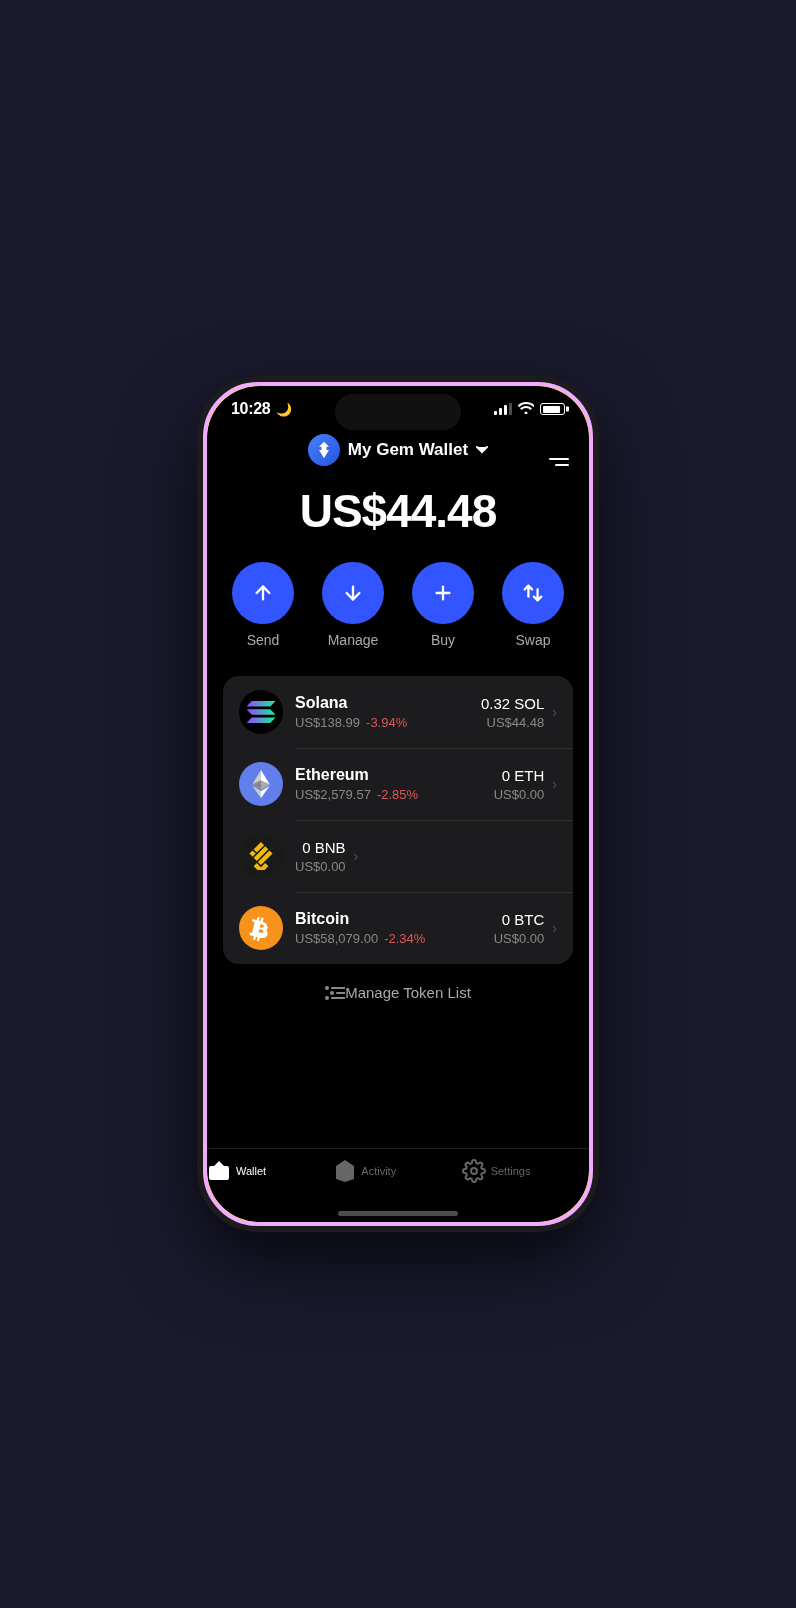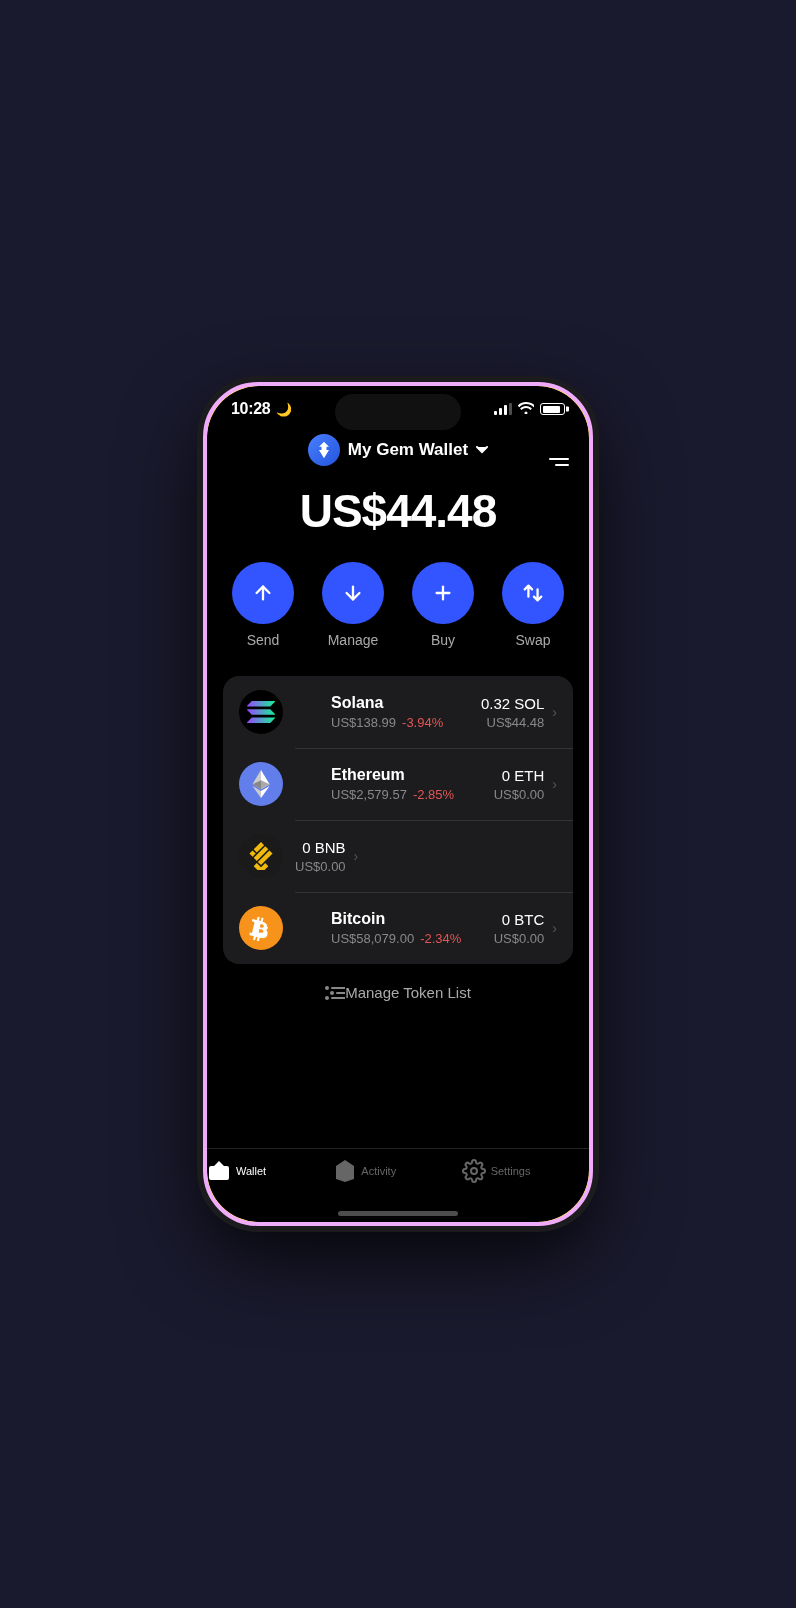--- a/index.html
+++ b/index.html
@@ -221,21 +221,20 @@
       border-radius: 50%;
       display: flex;
       align-items: center;
       justify-content: center;
       flex-shrink: 0;
       margin-right: 12px;
       overflow: hidden;
     }
     .token-info {
       flex: 1;
-      margin-left: 36px;
     }
     .token-name {
       color: #fff;
       font-size: 16px;
       font-weight: 600;
       margin-bottom: 3px;
     }
     .token-price-row {
       display: flex;
       align-items: center;

